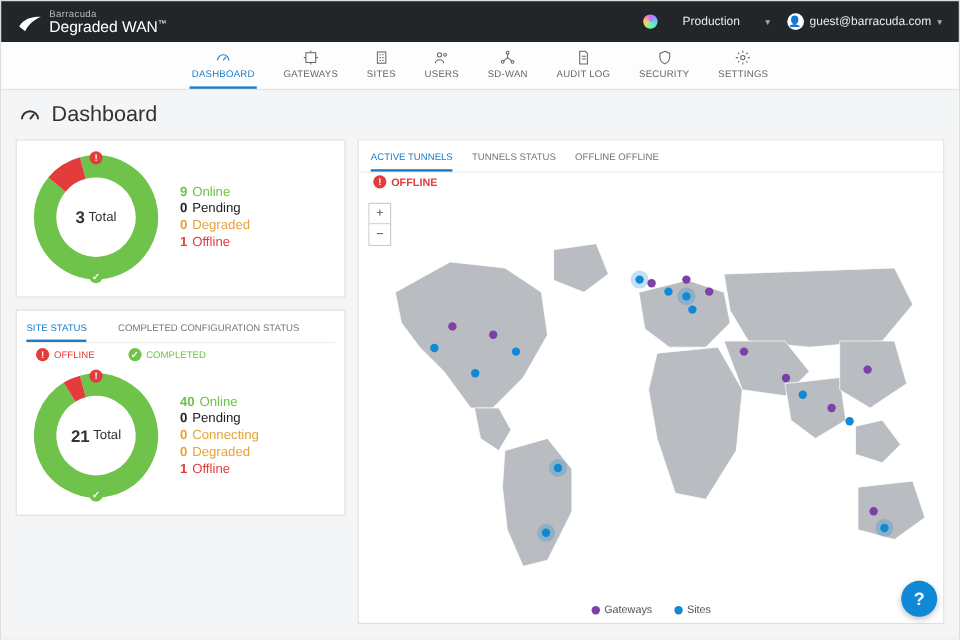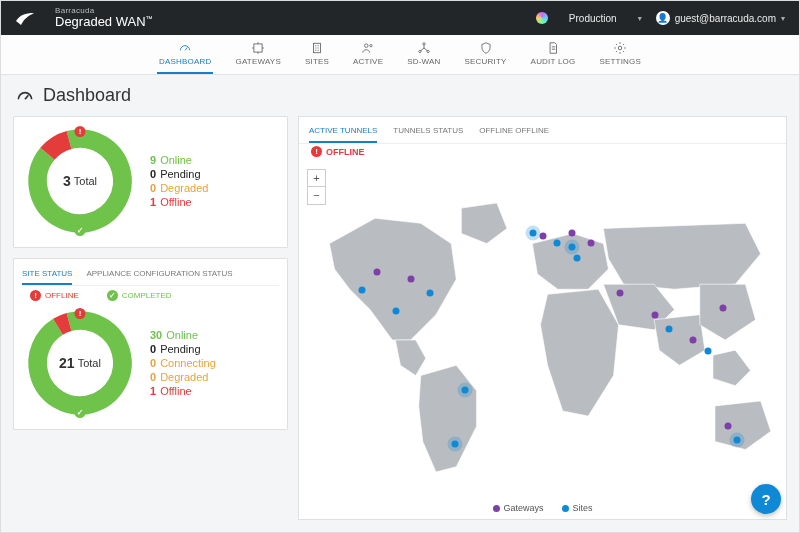--- a/index.html
+++ b/index.html
@@ -1,20 +1,20 @@
 <!DOCTYPE html>
 <html><head>
 <meta charset="utf-8">
 <style>
   *{box-sizing:border-box;margin:0;padding:0;font-family:Arial,Helvetica,sans-serif}
   body{background:#fff;width:800px;height:533px;overflow:hidden;font-size:10px;color:#333}
   .frame{border:1px solid #ddd;width:800px;height:533px;display:flex;flex-direction:column;position:relative;background:#fff}
   
   .topbar{background:#232628;color:#fff;height:34px;display:flex;align-items:center;padding:0 14px}
-  .logo{display:flex;align-items:flex-start;gap:20px}
+  .logo{display:flex;align-items:center;gap:6px}
   .logo-mark svg{display:block}
   .logo-text{line-height:1}
   .logo-brand{font-size:8px;color:#bbb;letter-spacing:.3px}
   .logo-prod{font-size:13px;font-weight:400;color:#fff}
   .logo-prod span{font-weight:300}
   .topbar-right{margin-left:auto;display:flex;align-items:center;gap:14px;font-size:10px;color:#eaeaea}
   .env{display:flex;align-items:center;gap:21px}
   .env-icon{width:12px;height:12px;border-radius:50%;background:conic-gradient(#cc66ff,#66ccff,#66ff99,#ffcc66,#cc66ff)}
   .chev{font-size:8px;color:#aaa}
   .account{display:flex;align-items:center;gap:5px}
@@ -26,21 +26,21 @@
   .nav-ico{width:14px;height:14px;display:inline-block}
   .nav-ico svg{width:14px;height:14px;stroke:currentColor;fill:none;stroke-width:1.5}
   
   .page{flex:1;background:#f4f5f6;display:flex;flex-direction:column;overflow:hidden}
   .page-head{display:flex;align-items:center;gap:8px;padding:10px 14px;font-size:18px;color:#333;font-weight:400}
   .page-head svg{width:20px;height:20px;stroke:#333;fill:none;stroke-width:2}
   .content{display:flex;gap:10px;padding:0 12px 12px 12px;flex:1;overflow:hidden}
   .left{width:275px;display:flex;flex-direction:column;gap:10px}
   .card{background:#fff;border:1px solid #e0e0e0;border-radius:1px;padding:8px 10px 10px 10px}
   .card-title{font-size:12px;color:#555;font-weight:400;margin-bottom:4px}
-  .tabs{display:flex;gap:14px;border-bottom:1px solid #eee;margin:-2px -2px 6px -2px;font-size:8px}
+  .tabs{display:flex;gap:26px;border-bottom:1px solid #eee;margin:-2px -2px 6px -2px;font-size:8px}
   .tab{padding:4px 0 5px 0;color:#777;cursor:pointer;display:flex;align-items:flex-start;gap:4px;border-bottom:2px solid transparent}
   .tab.active{color:#1b7cc7;border-bottom-color:#1b7cc7}
   .badge{width:11px;height:11px;border-radius:50%;display:inline-flex;align-items:center;justify-content:center;font-size:8px;font-weight:bold;color:#fff}
   .badge.red{background:#e43b3b}
   .badge.green{background:#6fc24a}
   .donut-wrap{display:flex;align-items:center;gap:14px}
   .donut{position:relative;width:112px;height:112px}
   .donut svg{transform:rotate(-105deg)}
   .donut-center{position:absolute;inset:0;display:flex;align-items:center;justify-content:center;font-size:11px;color:#333}
   .donut-center b{font-size:14px;margin-right:3px}
@@ -121,43 +121,43 @@
             <path d="M9 8h2M13 8h2M9 12h2M13 12h2M9 16h2M13 16h2"></path>
           </svg></span>
     <span>SITES</span>
   </div>
   <div class="nav-item">
     <span class="nav-ico"><svg viewBox="0 0 24 24">
             <circle cx="9" cy="8" r="3"></circle>
             <path d="M3 20c0-3 3-5 6-5s6 2 6 5"></path>
             <circle cx="17" cy="8" r="2"></circle>
           </svg></span>
-    <span>ACTIVE</span>
+    <span>USERS</span>
   </div>
   <div class="nav-item">
     <span class="nav-ico"><svg viewBox="0 0 24 24">
             <circle cx="12" cy="5" r="2"></circle>
             <circle cx="5" cy="18" r="2"></circle>
             <circle cx="19" cy="18" r="2"></circle>
             <path d="M12 7v5M12 12l-6 5M12 12l6 5"></path>
           </svg></span>
     <span>SD-WAN</span>
   </div>
   <div class="nav-item">
     <span class="nav-ico"><svg viewBox="0 0 24 24">
-            <path d="M12 3l7 3v5c0 5-3 8-7 10-4-2-7-5-7-10V6z"></path>
-          </svg></span>
-    <span>SECURITY</span>
-  </div>
-  <div class="nav-item">
-    <span class="nav-ico"><svg viewBox="0 0 24 24">
             <path d="M7 3h8l3 3v15H7z"></path>
             <path d="M10 10h6M10 14h6"></path>
           </svg></span>
     <span>AUDIT LOG</span>
+  </div>
+  <div class="nav-item">
+    <span class="nav-ico"><svg viewBox="0 0 24 24">
+            <path d="M12 3l7 3v5c0 5-3 8-7 10-4-2-7-5-7-10V6z"></path>
+          </svg></span>
+    <span>SECURITY</span>
   </div>
   <div class="nav-item">
     <span class="nav-ico"><svg viewBox="0 0 24 24">
             <circle cx="12" cy="12" r="3"></circle>
             <path d="M12 2v3M12 19v3M2 12h3M19 12h3M5 5l2 2M17 17l2 2M19 5l-2 2M7 17l-2 2"></path>
           </svg></span>
     <span>SETTINGS</span>
   </div>
 </div>
 
@@ -206,21 +206,21 @@
           </div>
         </div>
       </div>
 
       <div class="card">
         <div class="tabs">
           <div class="tab active">
                 <span>SITE STATUS</span>
               </div>
           <div class="tab">
-                <span>APPLIANCE CONFIGURATION STATUS</span>
+                <span>COMPLETED CONFIGURATION STATUS</span>
               </div>
         </div>
         <div style="display:flex;gap:28px;margin:-2px 0 6px 6px;font-size:8px">
           <div style="display:flex;align-items:center;gap:4px;color:#e43b3b">
                 <span class="badge red">!</span>
                 <span>OFFLINE</span>
               </div>
           <div style="display:flex;align-items:center;gap:4px;color:#6fc24a">
                 <span class="badge green">✓</span>
                 <span>COMPLETED</span>
@@ -234,21 +234,21 @@
             </svg>
             <span class="donut-top-badge badge red">!</span>
             <span class="donut-bot-badge badge green">✓</span>
             <div class="donut-center">
                   <b>21</b>
                   <span>Total</span>
                 </div>
           </div>
           <div class="legend">
             <div class="legend-row c-green">
-                  <span class="n">30</span>
+                  <span class="n">40</span>
                   <span>Online</span>
                 </div>
             <div class="legend-row c-black">
                   <span class="n">0</span>
                   <span>Pending</span>
                 </div>
             <div class="legend-row c-orange">
                   <span class="n">0</span>
                   <span>Connecting</span>
                 </div>

